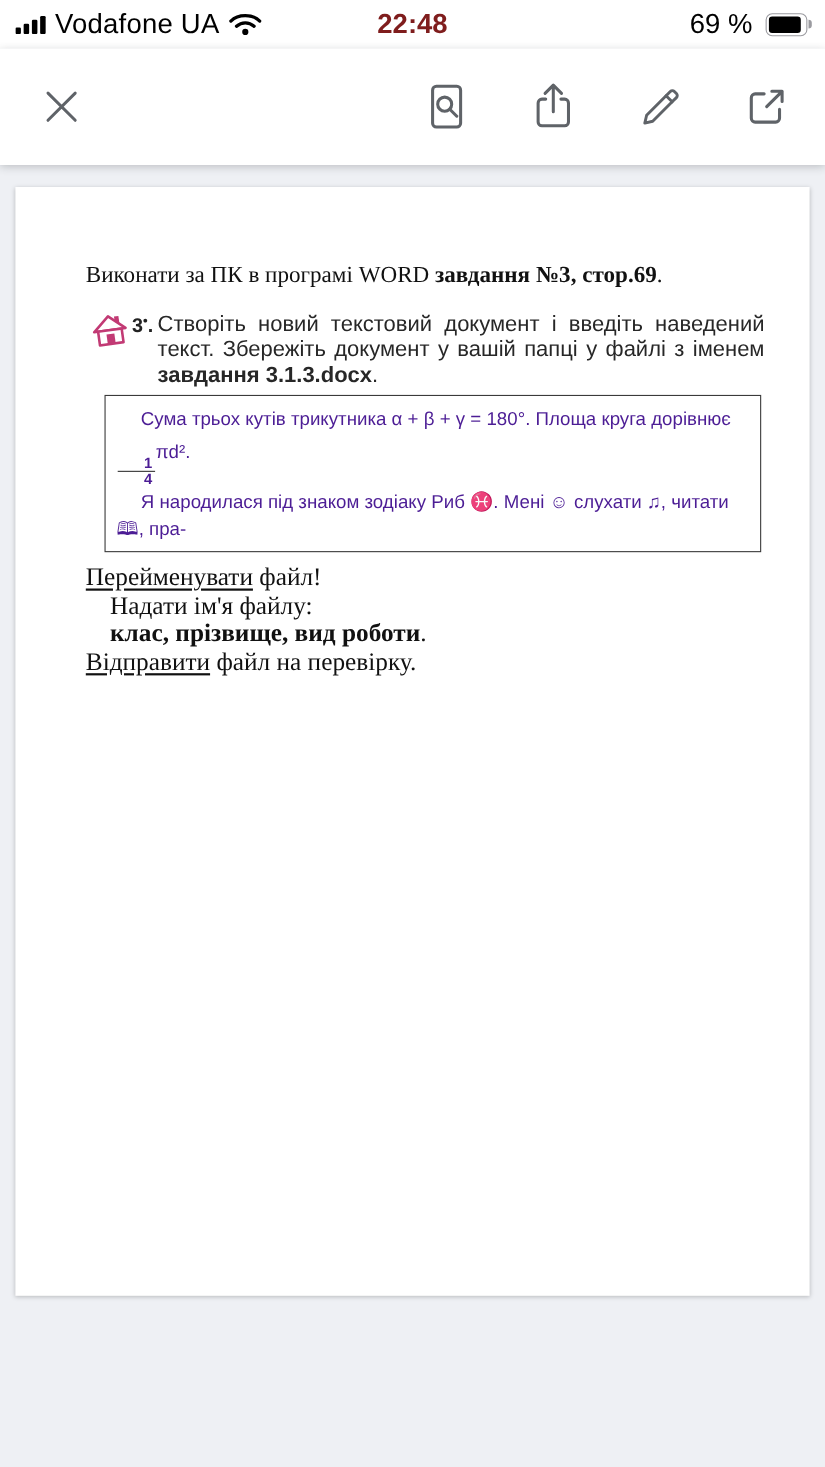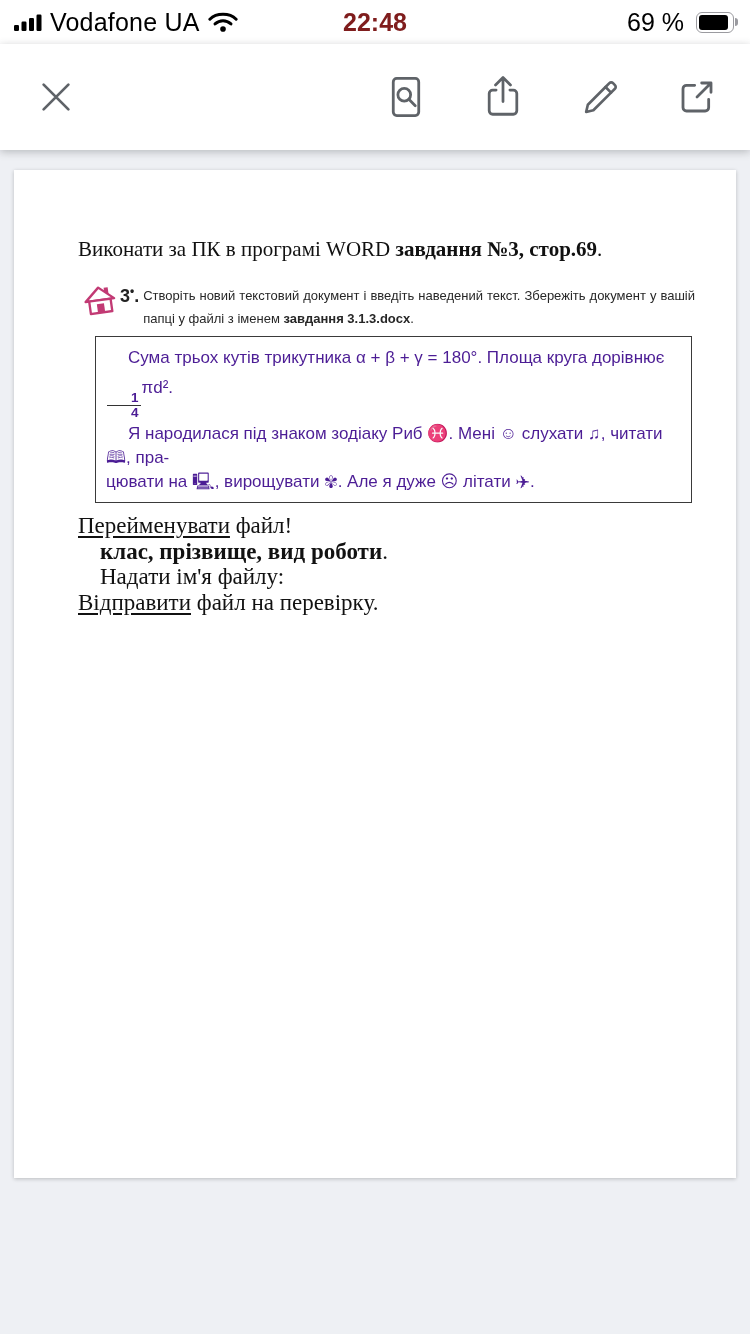--- a/index.html
+++ b/index.html
@@ -67,21 +67,21 @@
   .doc-heading b{font-weight:700;}
 
   .task-row{display:flex;align-items:flex-start;margin:0 0 6px 4px;}
   .task-house{flex:0 0 36px;height:36px;margin-top:0;}
   .task-num{
     flex:0 0 auto;font-weight:700;font-size:18px;color:#222;
     margin:1px 4px 0 2px;white-space:nowrap;
   }
   .task-num .bullet{font-size:12px;vertical-align:7px;}
   .task-text{
-    flex:1;font-size:13px;line-height:23px;color:#272727;
+    flex:1;font-size:20px;line-height:23px;color:#272727;
     font-weight:500;text-align:justify;margin-top:1px;
   }
   .task-text b{font-weight:700;}
 
   .quote-box{
     margin-left:17px;width:597px;box-sizing:border-box;
     border:1.5px solid #3a3a3a;
     padding:6px 10px 8px 10px;
     font-size:17px;color:#4c1d95;font-weight:500;
   }
@@ -187,26 +187,25 @@
         <span class="task-num"><span>3</span><span class="bullet">•</span><span>.</span></span>
         <div class="task-text"><span>Створіть новий текстовий документ і введіть наведений текст. Збережіть документ у вашій папці у файлі з іменем </span><b>завдання 3.1.3.docx</b><span>.</span></div>
       </div>
 
       <div class="quote-box">
         <p class="qb-line1"><span>Сума трьох кутів трикутника α + β + γ = 180°. Площа круга дорівнює </span><span class="frac">
               <span class="num">1</span>
               <span class="den">4</span>
             </span><span>πd².</span></p>
         <p class="qb-line2">Я народилася під знаком зодіаку Риб ♓. Мені ☺ слухати ♫, читати 🕮, пра-</p>
-        <p class="qb-line3">цювати на 🖳, вирощувати ✾. Але я дуже ☹ літати ✈.</p>
       </div>
 
       <div class="doc-footer">
         <p class="line"><span class="u">Перейменувати</span><span> файл!</span></p>
+        <p class="line indent">Надати ім'я файлу:</p>
         <p class="line indent"><b>клас, прізвище, вид роботи</b><span>.</span></p>
-        <p class="line indent">Надати ім'я файлу:</p>
         <p class="line"><span class="u">Відправити</span><span> файл на перевірку.</span></p>
       </div>
 
     </div>
   </div>
 
 </div>
 
 </body></html>

